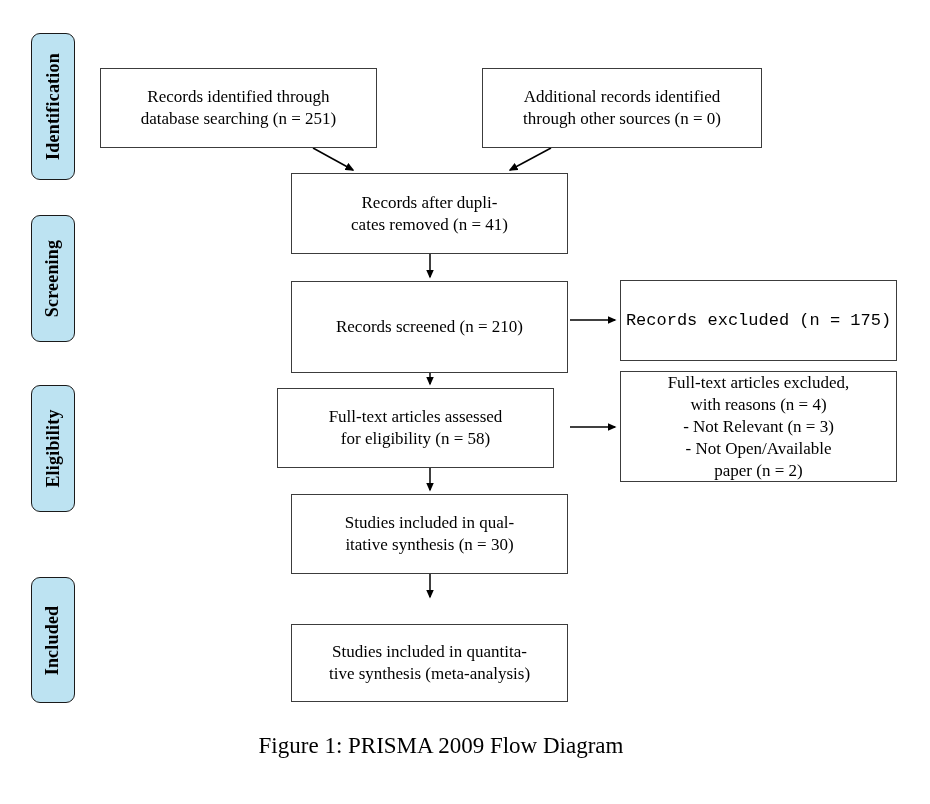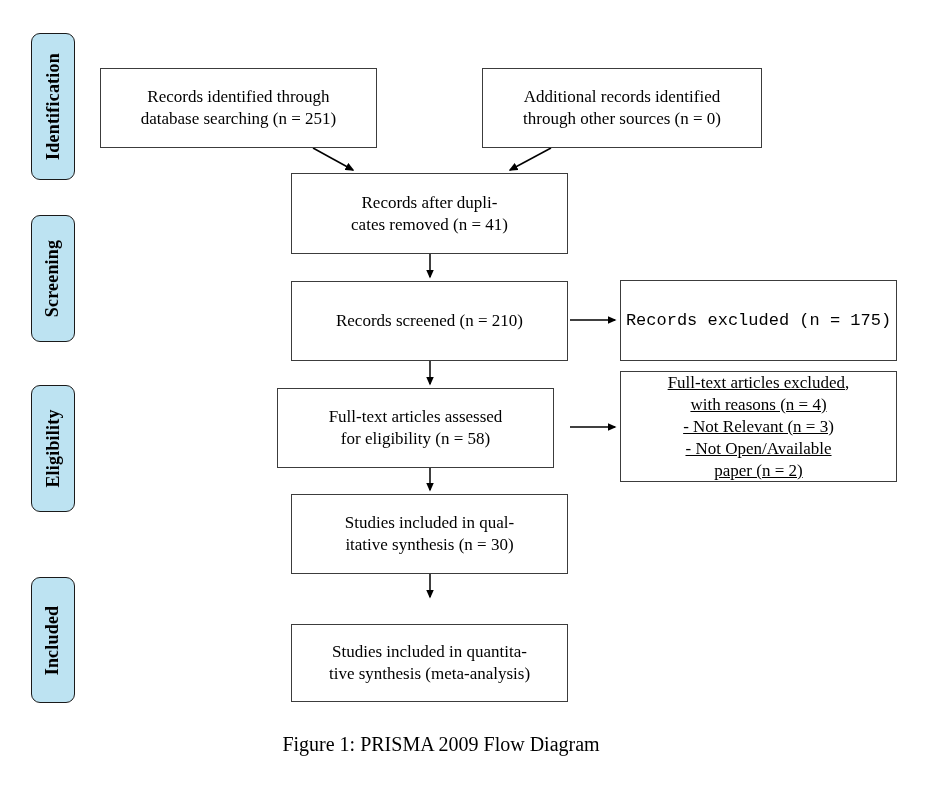--- a/index.html
+++ b/index.html
@@ -59,21 +59,21 @@
   .flow-box .box-text span {
     display: block;
     white-space: nowrap;
   }
   .caption {
     position: absolute;
     left: 0;
     top: 733px;
     width: 882px;
     text-align: center;
-    font-size: 20px;
+    font-size: 23px;
   }
 </style>
 </head>
 <body>
 
 <div class="figure">
 
   <svg class="arrow-layer" width="930" height="804" viewBox="0 0 930 804">
     <defs>
       <marker id="arrowhead" markerWidth="9" markerHeight="8" refX="7.5" refY="4" orient="auto" markerUnits="userSpaceOnUse">
@@ -119,40 +119,40 @@
     </div>
   </div>
 
   <div class="flow-box" style="left:291px; top:173px; width:277px; height:81px;">
     <div class="box-text">
       <span>Records after dupli-</span>
       <span>cates removed (n = 41)</span>
     </div>
   </div>
 
-  <div class="flow-box" style="left:291px; top:281px; width:277px; height:80px;justify-content:center;">
+  <div class="flow-box" style="left:291px; top:281px; width:277px; height:92px;justify-content:center;">
     <div class="box-text">
       <span>Records screened (n = 210)</span>
     </div>
   </div>
 
   <div class="flow-box" style="left:620px; top:280px; width:277px; height:81px;font-family:Liberation Mono, monospace;">
     <div class="box-text">
       <span>Records excluded (n = 175)</span>
     </div>
   </div>
 
   <div class="flow-box" style="left:277px; top:388px; width:277px; height:80px;">
     <div class="box-text">
       <span>Full-text articles assessed</span>
       <span>for eligibility (n = 58)</span>
     </div>
   </div>
 
-  <div class="flow-box" style="left:620px; top:371px; width:277px; height:111px;text-decoration:underline;">
+  <div class="flow-box" style="left:620px; top:371px; width:277px; height:111px;">
     <div class="box-text">
       <span>Full-text articles excluded,</span>
       <span>with reasons (n = 4)</span>
       <span>- Not Relevant (n = 3)</span>
       <span>- Not Open/Available</span>
       <span>paper (n = 2)</span>
     </div>
   </div>
 
   <div class="flow-box" style="left:291px; top:494px; width:277px; height:80px;">

